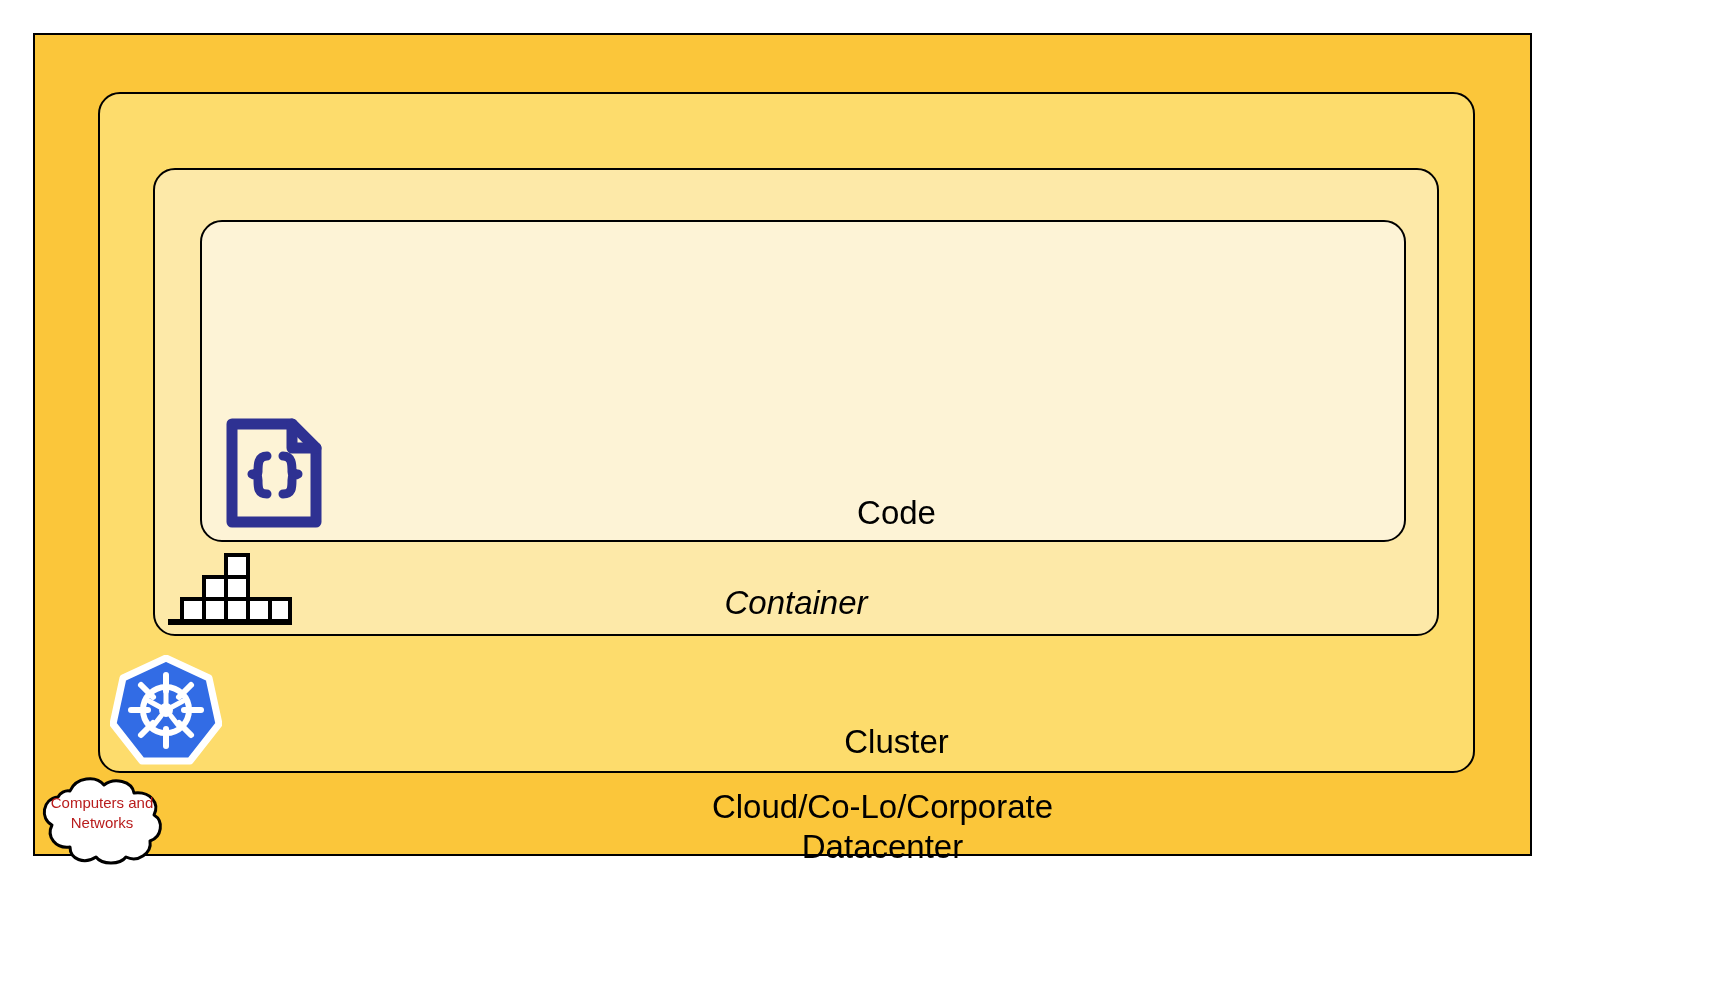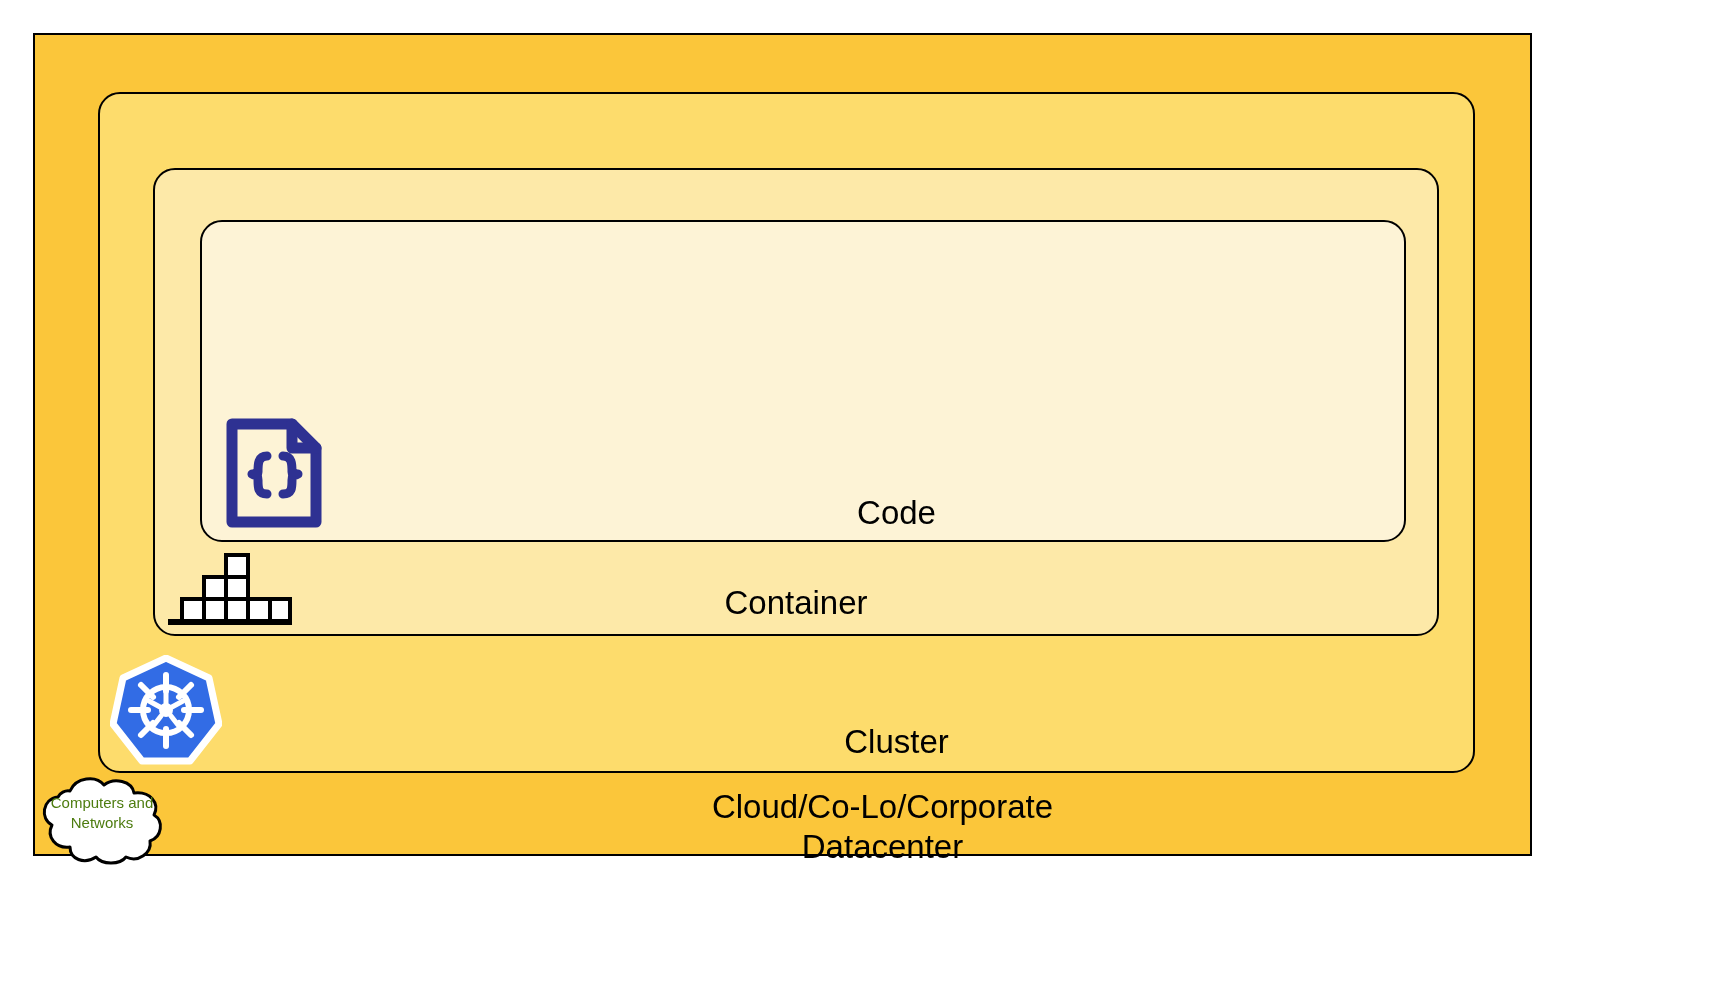--- a/index.html
+++ b/index.html
@@ -78,20 +78,21 @@
     left: 200px;
     top: 493px;
     width: 1393px;
     text-align: center;
   }
 
   .label-container {
     left: 153px;
     top: 583px;
     width: 1286px;
+    font-style: italic;
   }
 
   .label-cluster {
     left: 98px;
     top: 722px;
     width: 1597px;
   }
 
   .label-datacenter {
     left: 33px;
@@ -142,21 +143,21 @@
   }
 
   .cloud-text {
     position: absolute;
     left: 8px;
     top: 20px;
     width: 124px;
     text-align: center;
     font-size: 15px;
     line-height: 20px;
-    color: #4d7c0f;
+    color: #b91c1c;
     white-space: pre-line;
     z-index: 2;
   }
 </style>
 </head>
 <body>
 
 <div id="canvas">
 
   <div class="layer layer-datacenter"></div>

